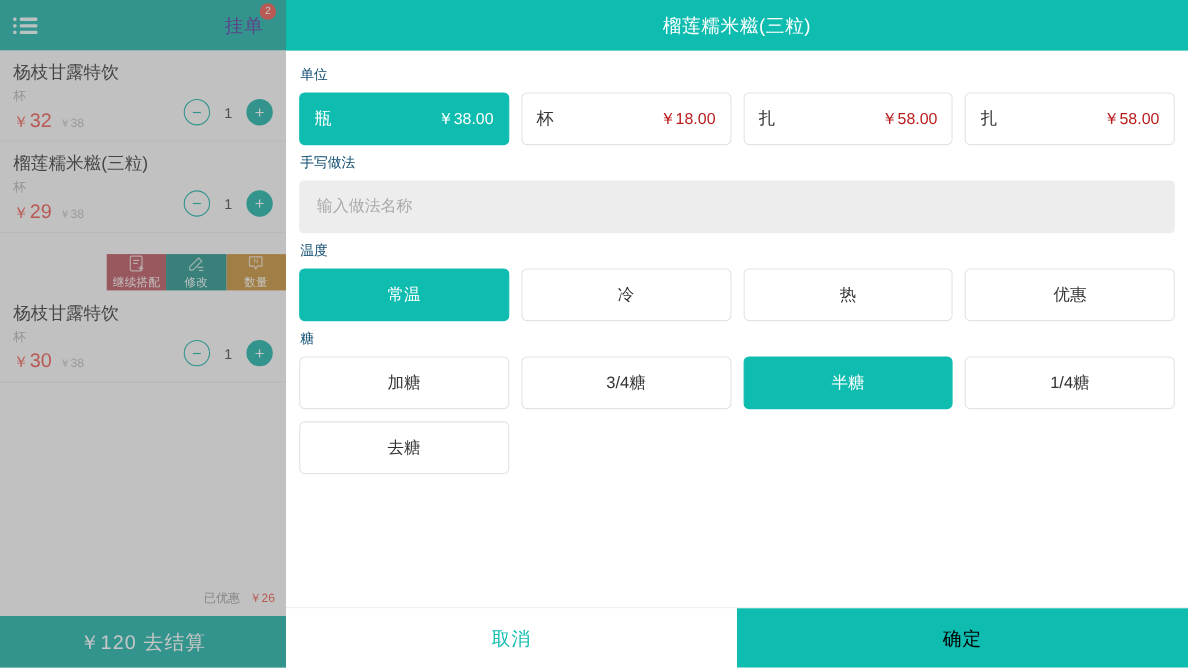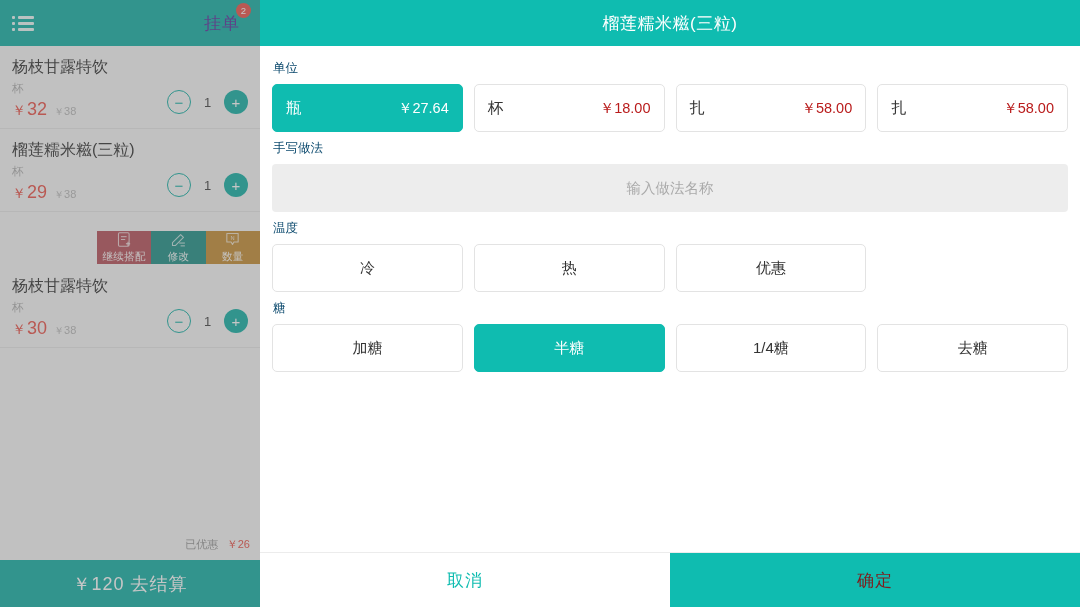--- a/index.html
+++ b/index.html
@@ -137,31 +137,30 @@
   .opt.unit { justify-content: space-between; padding: 0 13px; }
   .unit-name { font-size: 15.5px; color: #333; }
   .unit-price { font-size: 14.5px; color: #b91c1c; }
   .opt.unit.selected .unit-name, .opt.unit.selected .unit-price { color: #fff; }
 
   .note-input {
     width: 100%; height: 48px; border-radius: 4px;
     background: #ededed; border: none;
     padding: 16px 16px; font-size: 14.5px; color: #555;
     font-family: "Liberation Sans", "DejaVu Sans", sans-serif;
-    text-align: center;
   }
   .note-input::placeholder { color: #aaaaaa; }
 
   .detail-footer { flex: 0 0 55px; display: flex; border-top: 1px solid #ececec; }
   .foot-btn {
     flex: 1 1 50%; display: flex; align-items: center; justify-content: center;
     font-size: 17px; letter-spacing: 1px;
   }
   .foot-cancel { background: #fff; color: #0fbcb0; }
-  .foot-confirm { background: #0fbcb0; color: #7f1d1d; }
+  .foot-confirm { background: #0fbcb0; color: #000000; }
 </style>
 </head>
 <body>
 
 <div class="app">
 
   <div class="order-panel">
 
     <div class="order-header">
       <span class="menu-icon">
@@ -283,21 +282,21 @@
       <span class="detail-title">榴莲糯米糍(三粒)</span>
     </div>
 
     <div class="detail-body">
 
       <div class="section">
         <div class="section-label">单位</div>
         <div class="opt-grid">
           <div class="opt unit selected">
             <span class="unit-name">瓶</span>
-            <span class="unit-price">￥27.64</span>
+            <span class="unit-price">￥38.00</span>
           </div>
           <div class="opt unit">
             <span class="unit-name">杯</span>
             <span class="unit-price">￥18.00</span>
           </div>
           <div class="opt unit">
             <span class="unit-name">扎</span>
             <span class="unit-price">￥58.00</span>
           </div>
           <div class="opt unit">
@@ -308,30 +307,32 @@
       </div>
 
       <div class="section">
         <div class="section-label">手写做法</div>
         <input class="note-input" type="text" placeholder="输入做法名称" style="">
       </div>
 
       <div class="section">
         <div class="section-label">温度</div>
         <div class="opt-grid">
+          <div class="opt selected">常温</div>
           <div class="opt">冷</div>
           <div class="opt">热</div>
           <div class="opt">优惠</div>
         </div>
       </div>
 
       <div class="section">
         <div class="section-label">糖</div>
         <div class="opt-grid">
           <div class="opt">加糖</div>
+          <div class="opt">3/4糖</div>
           <div class="opt selected">半糖</div>
           <div class="opt">1/4糖</div>
           <div class="opt">去糖</div>
         </div>
       </div>
 
     </div>
 
     <div class="detail-footer">
       <div class="foot-btn foot-cancel">取消</div>

